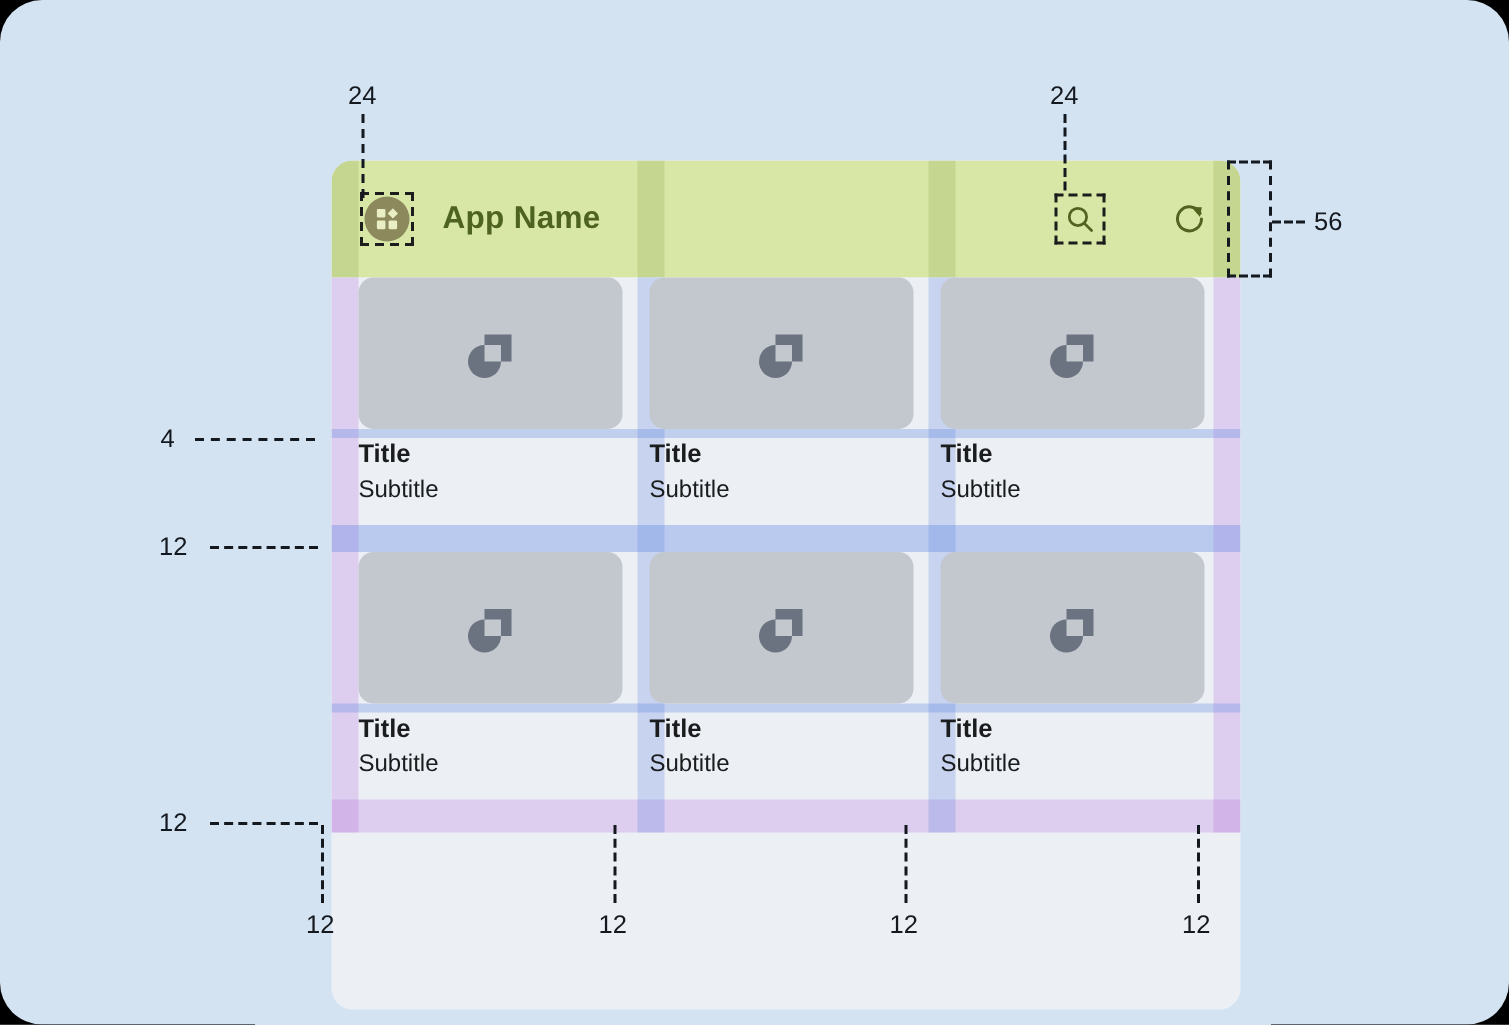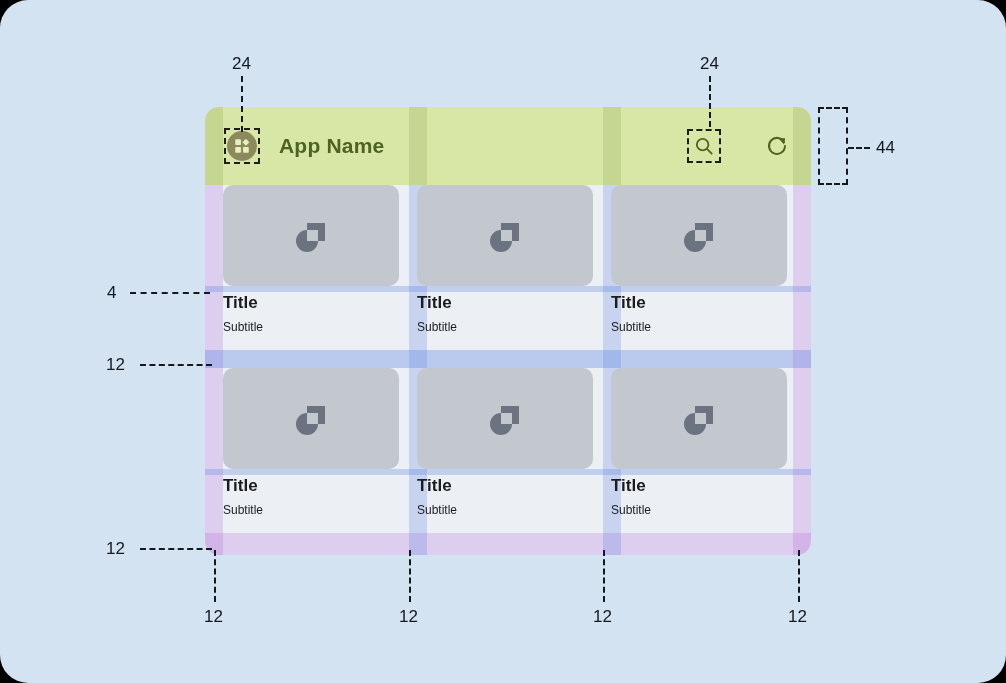--- a/index.html
+++ b/index.html
@@ -19,24 +19,24 @@
     width: 1006px;
     height: 683px;
     background: #d3e3f2;
     border-radius: 28px;
     overflow: hidden;
   }
 
   
   #device {
     position: absolute;
-    left: 205px;
+    left: 221px;
     top: 107px;
     width: 606px;
-    height: 448px;
+    height: 566px;
     border-radius: 14px;
     overflow: hidden;
     background: #eceff4;
   }
 
   
   .appbar-band {
     position: absolute;
     left: 0;
     top: 0;
@@ -209,21 +209,21 @@
     top: 107px;
     width: 176px;
   }
   .card-title {
     font-size: 17px;
     font-weight: 700;
     color: #1a1c1e;
     line-height: 22px;
   }
   .card-subtitle {
-    font-size: 12px;
+    font-size: 16px;
     font-weight: 400;
     color: #1a1c1e;
     line-height: 22px;
     margin-top: 2px;
   }
 
   
   .ann-label {
     position: absolute;
     font-size: 17px;
@@ -400,21 +400,21 @@
   </div>
 
   <div class="ann-label" style="left:232px; top:54px;">24</div>
   <div class="dline-v" style="left:241px; top:76px; height:56px;"></div>
 
   <div class="ann-label" style="left:700px; top:54px;">24</div>
   <div class="dline-v" style="left:709px; top:76px; height:51px;"></div>
 
   <div class="dbox" style="left:818px; top:107px; width:30px; height:78px;"></div>
   <div class="dline-h" style="left:848px; top:147px; width:22px;"></div>
-  <div class="ann-label" style="left:876px; top:138px;">44</div>
+  <div class="ann-label" style="left:876px; top:138px;">56</div>
 
   <div class="ann-label" style="left:107px; top:283px;">4</div>
   <div class="dline-h" style="left:130px; top:292px; width:80px;"></div>
 
   <div class="ann-label" style="left:106px; top:355px;">12</div>
   <div class="dline-h" style="left:140px; top:364px; width:72px;"></div>
 
   <div class="ann-label" style="left:106px; top:539px;">12</div>
   <div class="dline-h" style="left:140px; top:548px; width:72px;"></div>
 

